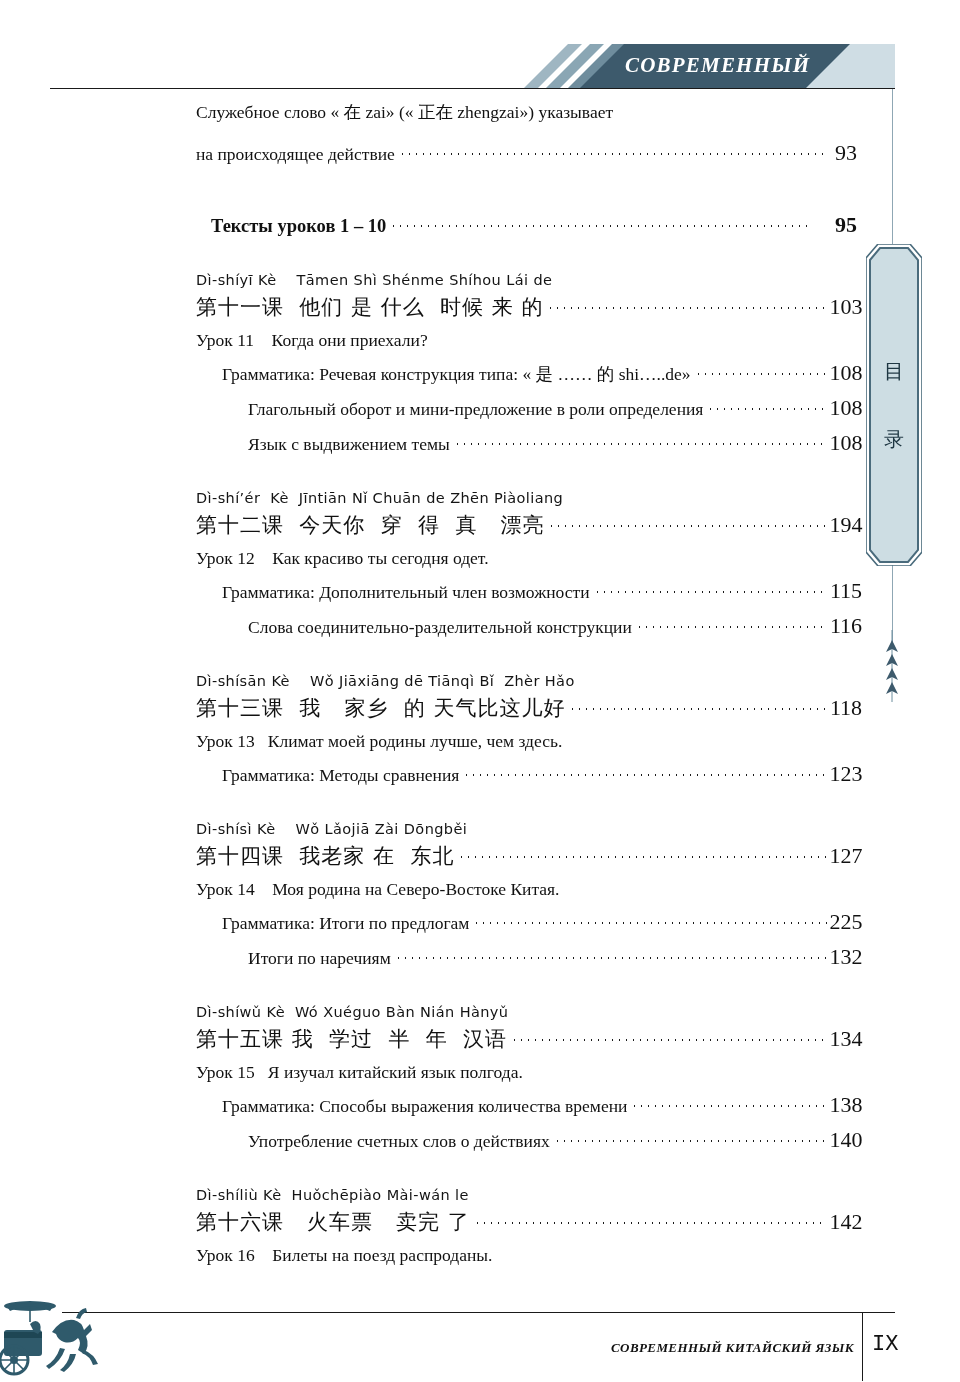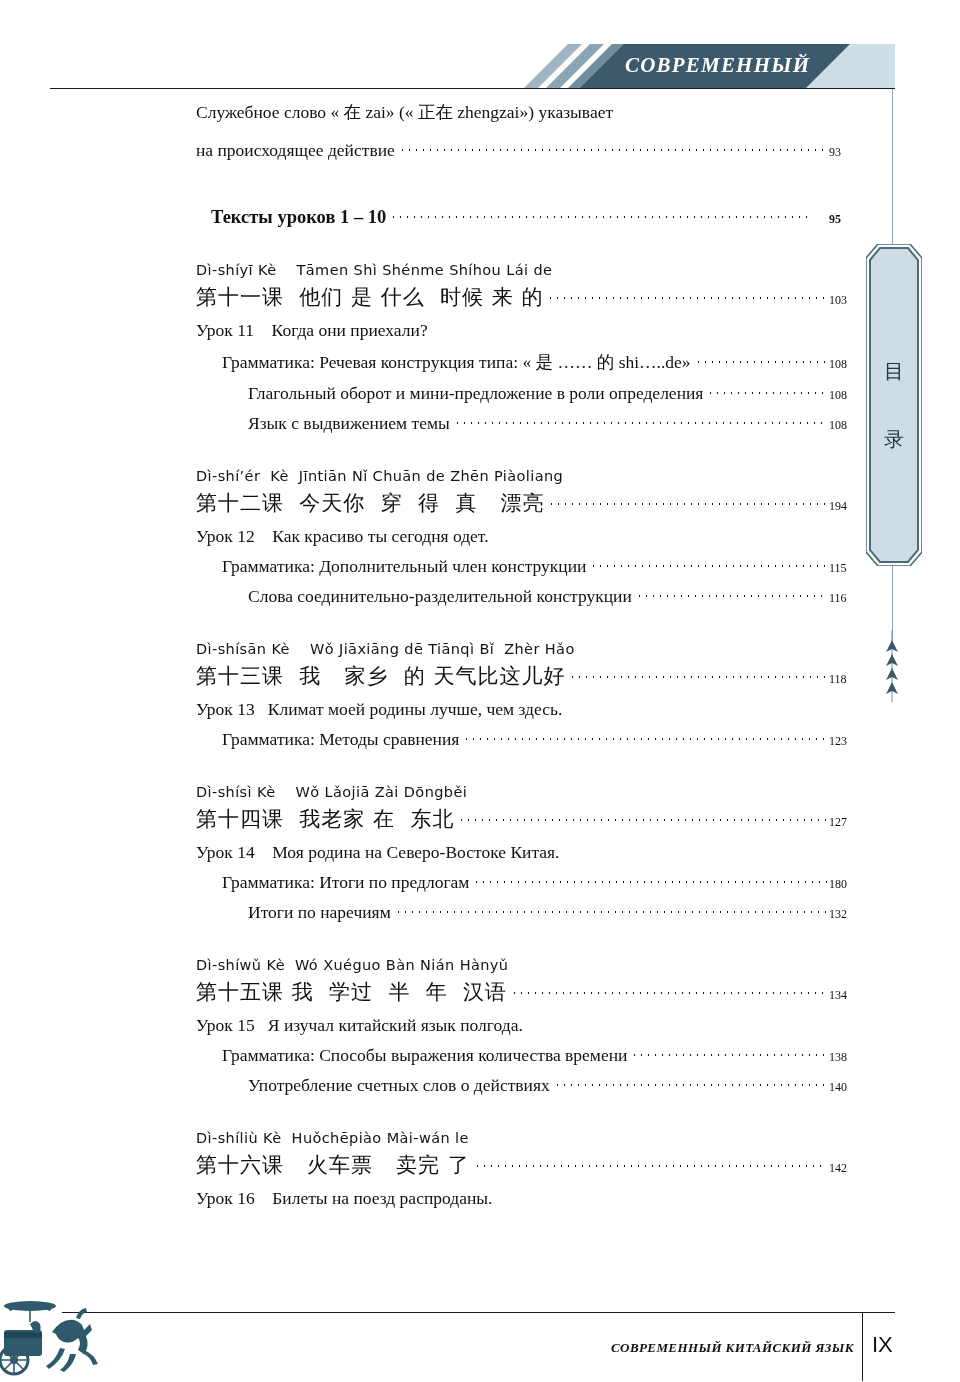--- a/index.html
+++ b/index.html
@@ -153,23 +153,23 @@
     left: 0;
     right: 0;
     bottom: 0.30em;
     height: 2px;
     background-image: radial-gradient(circle, #1b1b1b 0.9px, rgba(0,0,0,0) 1.1px);
     background-size: 7px 2px;
     background-repeat: repeat-x;
   }
   .row .pg {
     flex: 0 0 auto;
-    text-align: left;
+    text-align: center;
     min-width: 34px;
-    font-size: 12px;
+    font-size: 22px;
   }
 
   
   .ru      { font-family: "Liberation Serif", "DejaVu Serif", serif; font-size: 17.5px; }
   .ru-b    { font-family: "Liberation Serif", "DejaVu Serif", serif; font-size: 18.5px; font-weight: bold; margin-left: 15px; }
   .cn      { font-family: "DejaVu Sans", sans-serif; font-size: 21px; letter-spacing: 1px; }
   .py      { font-family: "DejaVu Sans", sans-serif; font-size: 14.5px; letter-spacing: 0.4px; color: #141414; }
 
   .blk { margin-top: 0; }
   .sp-sm { height: 9px; }
@@ -211,21 +211,21 @@
     font-style: italic;
     font-size: 13px;
     letter-spacing: 0.4px;
     color: #111;
     white-space: nowrap;
   }
   .footer-page {
     position: absolute;
     left: 872px;
     top: 1332px;
-    font-family: Liberation Sans, sans-serif;
+    font-family: Liberation Mono, monospace;
     font-size: 22px;
     color: #111;
   }
   .footer-art {
     position: absolute;
     left: 0px;
     top: 1288px;
     width: 120px;
     height: 94px;
   }
@@ -337,21 +337,21 @@
             <span class="txt cn">第十二课  今天你  穿  得  真   漂亮</span>
             <span class="leader"></span>
             <span class="pg ru">194</span>
           </div>
           <div class="sp-sm"></div>
           <div class="row noleader i0">
             <span class="txt ru">Урок 12    Как красиво ты сегодня одет.</span>
           </div>
           <div class="sp-sm"></div>
           <div class="row pad-r2 i2">
-            <span class="txt ru">Грамматика: Дополнительный член конструкции</span>
+            <span class="txt ru">Грамматика: Дополнительный член возможности</span>
             <span class="leader"></span>
             <span class="pg ru">115</span>
           </div>
           <div class="sp-sm"></div>
           <div class="row pad-r2 i3">
             <span class="txt ru">Слова соединительно-разделительной конструкции</span>
             <span class="leader"></span>
             <span class="pg ru">116</span>
           </div>
         </div>
@@ -389,21 +389,21 @@
             <span class="pg ru">127</span>
           </div>
           <div class="sp-sm"></div>
           <div class="row noleader i0">
             <span class="txt ru">Урок 14    Моя родина на Северо-Востоке Китая.</span>
           </div>
           <div class="sp-sm"></div>
           <div class="row pad-r2 i2">
             <span class="txt ru">Грамматика: Итоги по предлогам</span>
             <span class="leader"></span>
-            <span class="pg ru">180</span>
+            <span class="pg ru">225</span>
           </div>
           <div class="sp-sm"></div>
           <div class="row pad-r2 i3">
             <span class="txt ru">Итоги по наречиям</span>
             <span class="leader"></span>
             <span class="pg ru">132</span>
           </div>
         </div>
         <div class="blk">
           <div style="height: 34px;"></div>

